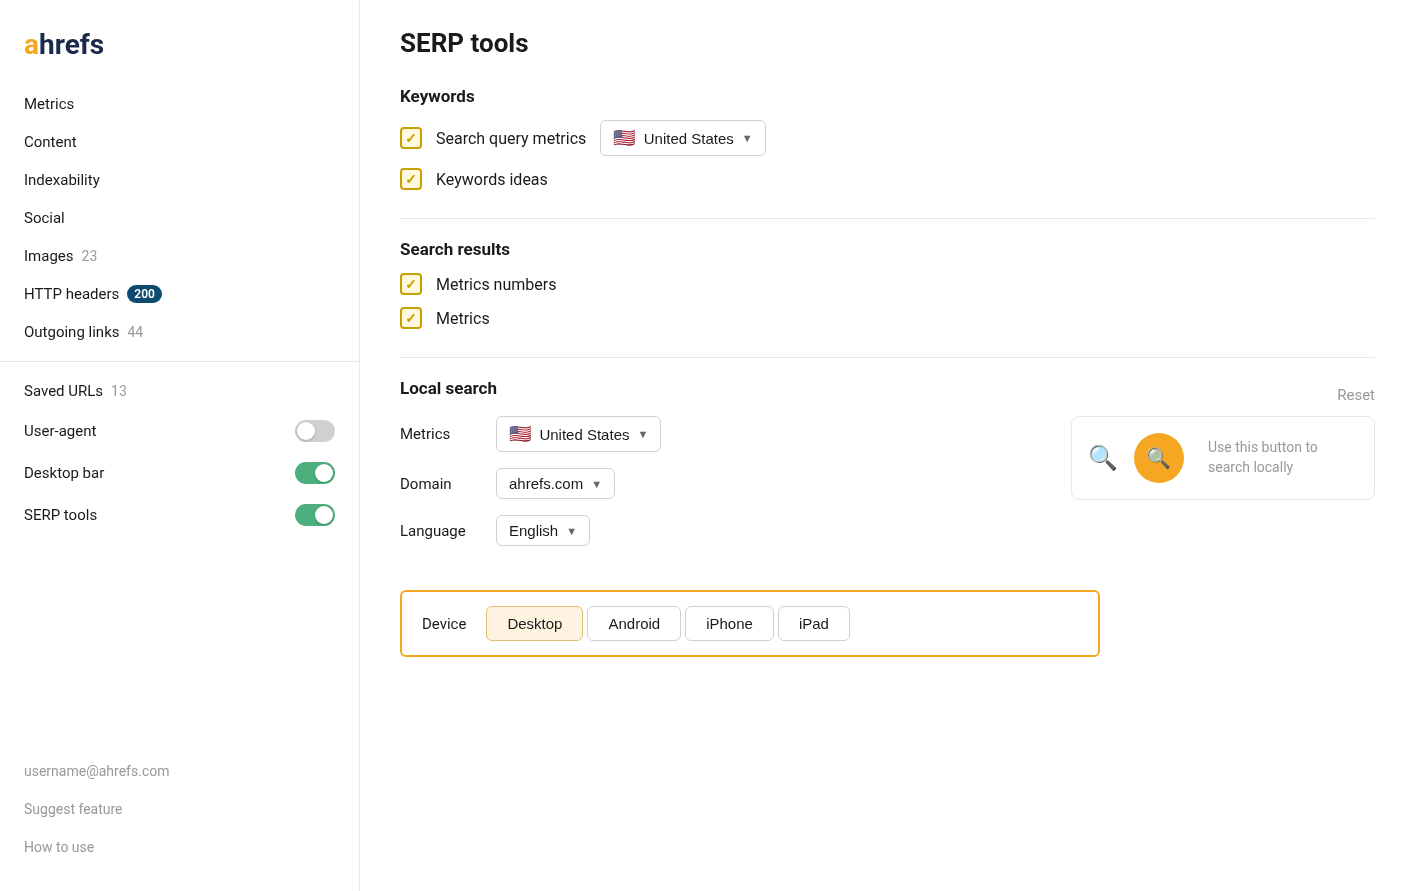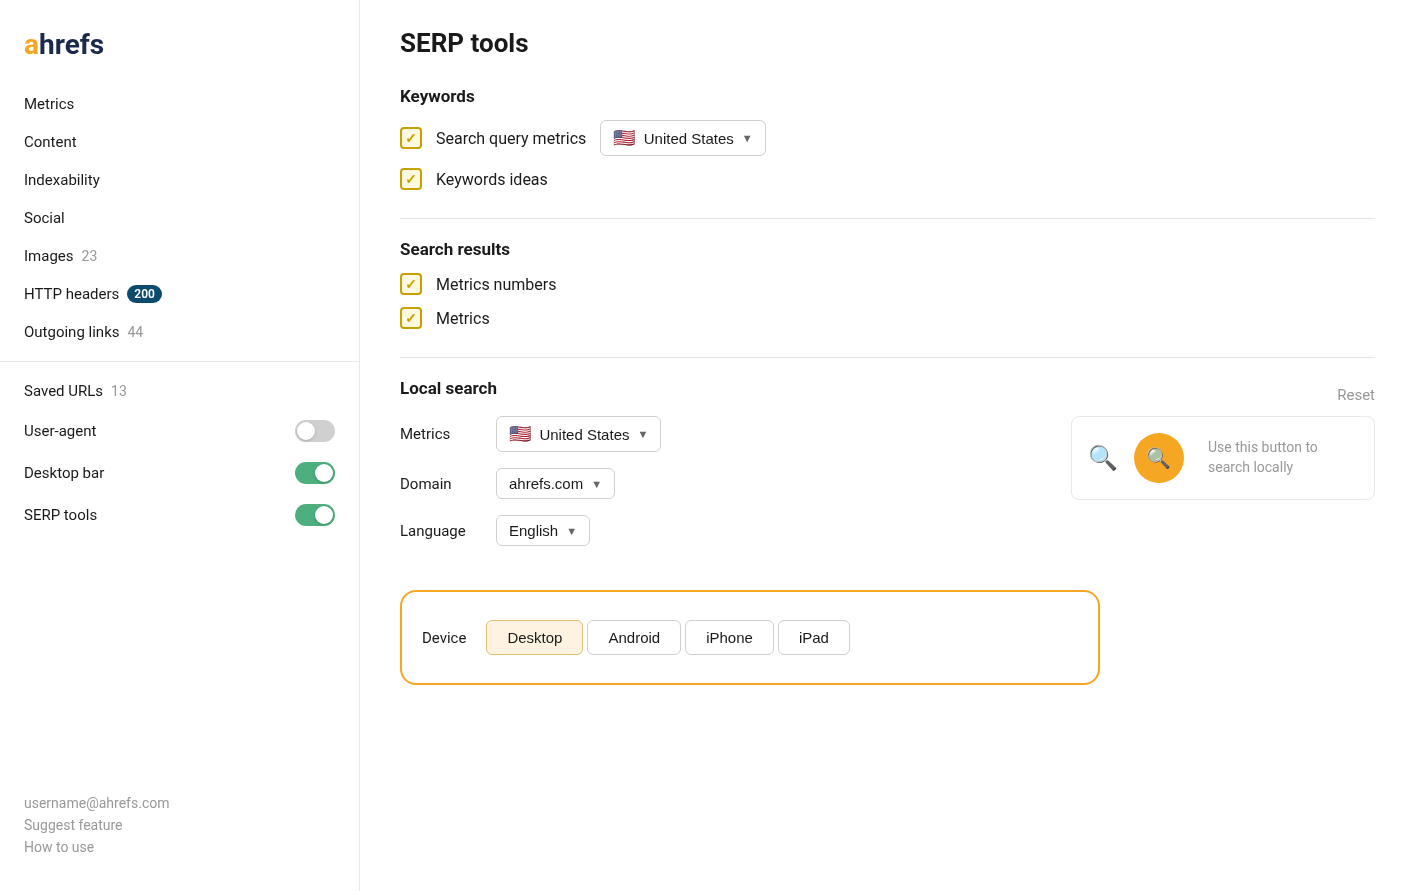--- a/index.html
+++ b/index.html
@@ -98,21 +98,21 @@
       transition: left 0.2s;
       box-shadow: 0 1px 3px rgba(0,0,0,0.2);
     }
     .toggle-off::after { left: 2px; }
     .toggle-on::after { left: 20px; }
 
     .sidebar-footer {
       padding: 16px 24px;
       display: flex;
       flex-direction: column;
-      gap: 6px;
+      gap: 22px;
     }
     .footer-link {
       color: #999;
       font-size: 14px;
       cursor: pointer;
     }
 
     
     .main {
       flex: 1;
@@ -267,22 +267,22 @@
       color: #999;
       font-size: 14px;
       max-width: 150px;
       line-height: 1.4;
       margin-left: 8px;
     }
 
     
     .device-section {
       border: 2px solid #f5a623;
-      border-radius: 16px;
-      padding: 28px 20px;
+      border-radius: 6px;
+      padding: 14px 20px;
       display: flex;
       align-items: center;
       gap: 20px;
       max-width: 700px;
     }
 
     .device-label {
       font-size: 15px;
       color: #1a1a1a;
       flex-shrink: 0;

